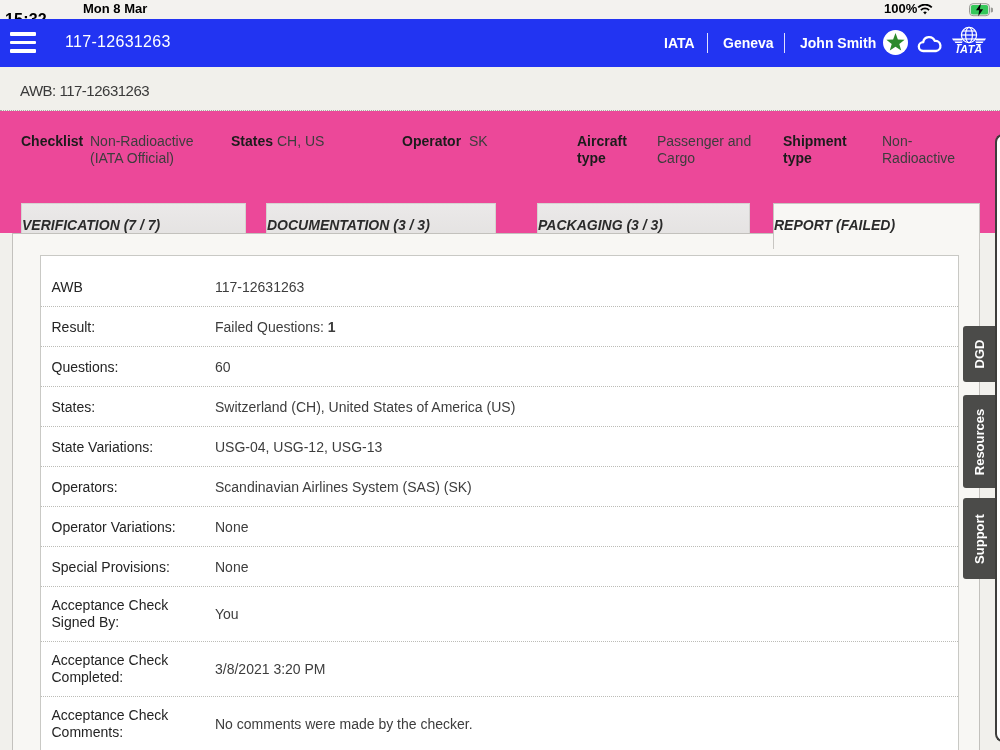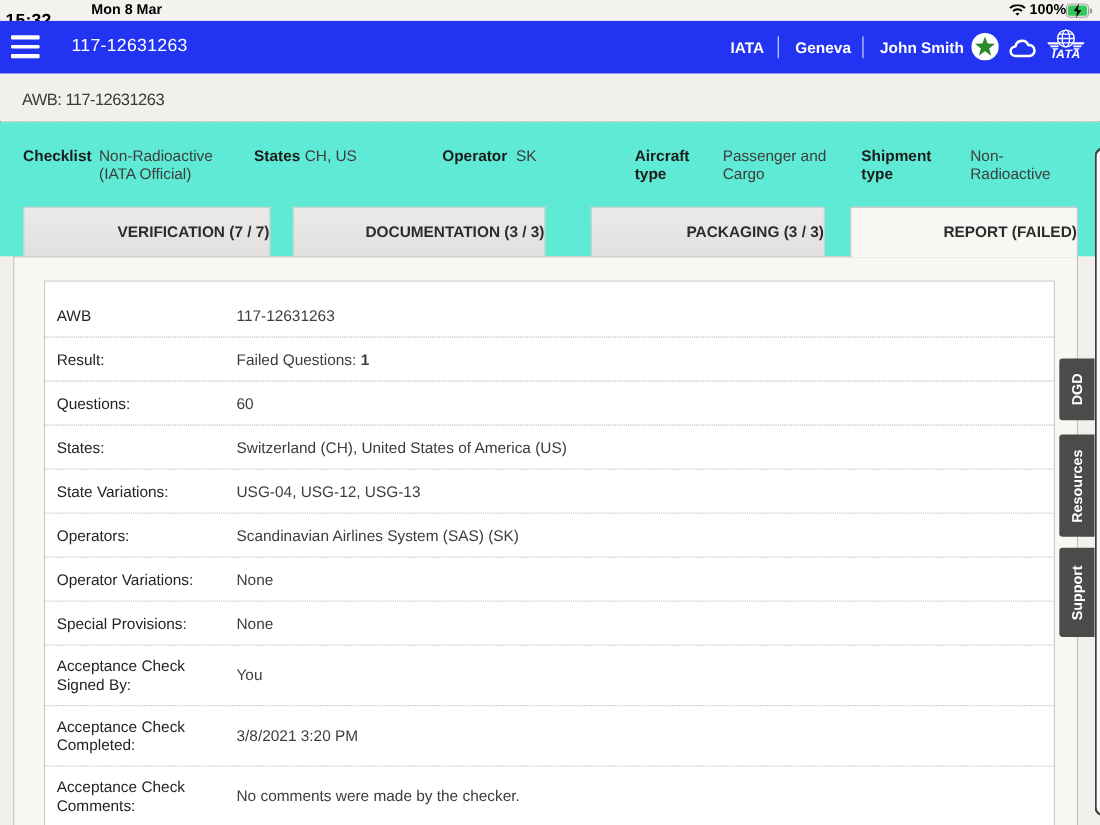--- a/index.html
+++ b/index.html
@@ -4,44 +4,44 @@
 <style>
   * { margin:0; padding:0; box-sizing:border-box; }
   html,body { width:1000px; height:750px; overflow:hidden; }
   body { font-family:"Liberation Sans", sans-serif; position:relative; background:#f1f0ec; }
   .abs { position:absolute; }
 
   
   #statusbar { left:0; top:0; width:1000px; height:19px; background:#f3f2ef; color:#000; }
   #statusbar .time { left:5px; top:11px; font-size:16px; font-weight:700; letter-spacing:.2px; }
   #statusbar .date { left:47px; top:1px; font-size:13px; font-weight:700;margin-left:36px; }
-  #statusbar .pct  { left:936px; top:1px; font-size:13px; font-weight:600; }
+  #statusbar .pct  { left:884px; top:1px; font-size:13px; font-weight:600; }
 
   
   #header { left:0; top:19px; width:1000px; height:48px; background:#2234f2; color:#fff; }
   #header .title { left:65px; top:14px; font-size:16px; font-weight:400; letter-spacing:.3px; }
   .burger { left:10px; top:13px; width:26px; height:21px; }
   .burger div { position:absolute; left:0; width:26px; height:3.8px; background:#fff; border-radius:1px; }
   .nav { top:16px; font-size:14px; font-weight:700; }
   .navdiv { top:14px; width:1px; height:20px; background:rgba(255,255,255,.85); }
 
   
   #awbbar { left:0; top:67px; width:1000px; height:44px; background:#f1f0eb;
             border-bottom:1px dotted #a8a8a2; font-size:15px; color:#3a3a3a; }
   #awbbar span { position:absolute; left:20px; top:15px; letter-spacing:-0.5px;text-align:center; }
 
   
-  #strip { left:0; top:111px; width:1000px; height:122px; background:#5eead4; font-size:14px; color:#3d3d3d; }
+  #strip { left:0; top:111px; width:1000px; height:122px; background:#ec4899; font-size:14px; color:#3d3d3d; }
   #strip b { color:#1c1c1c; }
   #strip .cell { position:absolute; top:22px; line-height:17px; }
 
   
-  .tab { top:188px; height:45px; text-align:right; font-size:14px; font-weight:700; color:#2b2b2b;
+  .tab { top:203px; height:45px; text-align:left; font-size:14px; font-weight:700; color:#2b2b2b;
          background:linear-gradient(#ebe9e9,#e2e0df); border:1px solid #d5d3d1; border-bottom:none;
-         line-height:43px; }
+         line-height:43px;font-style:italic; }
   .tab.active { background:#f8f7f4; border:1px solid #c8c6c2; border-bottom:none; height:46px; z-index:3; }
 
   
   #panel { left:12px; top:233px; width:968px; height:517px; background:#f8f7f4;
            border:1px solid #c3c1bd; border-bottom:none; }
 
   
   #card { left:40px; top:255px; width:919px; height:510px; background:#fff; border:1px solid #c9c9c5; }
   .row { position:relative; width:100%; border-bottom:1px dotted #bcbcb7; }
   .row .lab { position:absolute; left:10.5px; top:50%; transform:translateY(-50%); width:160px;

